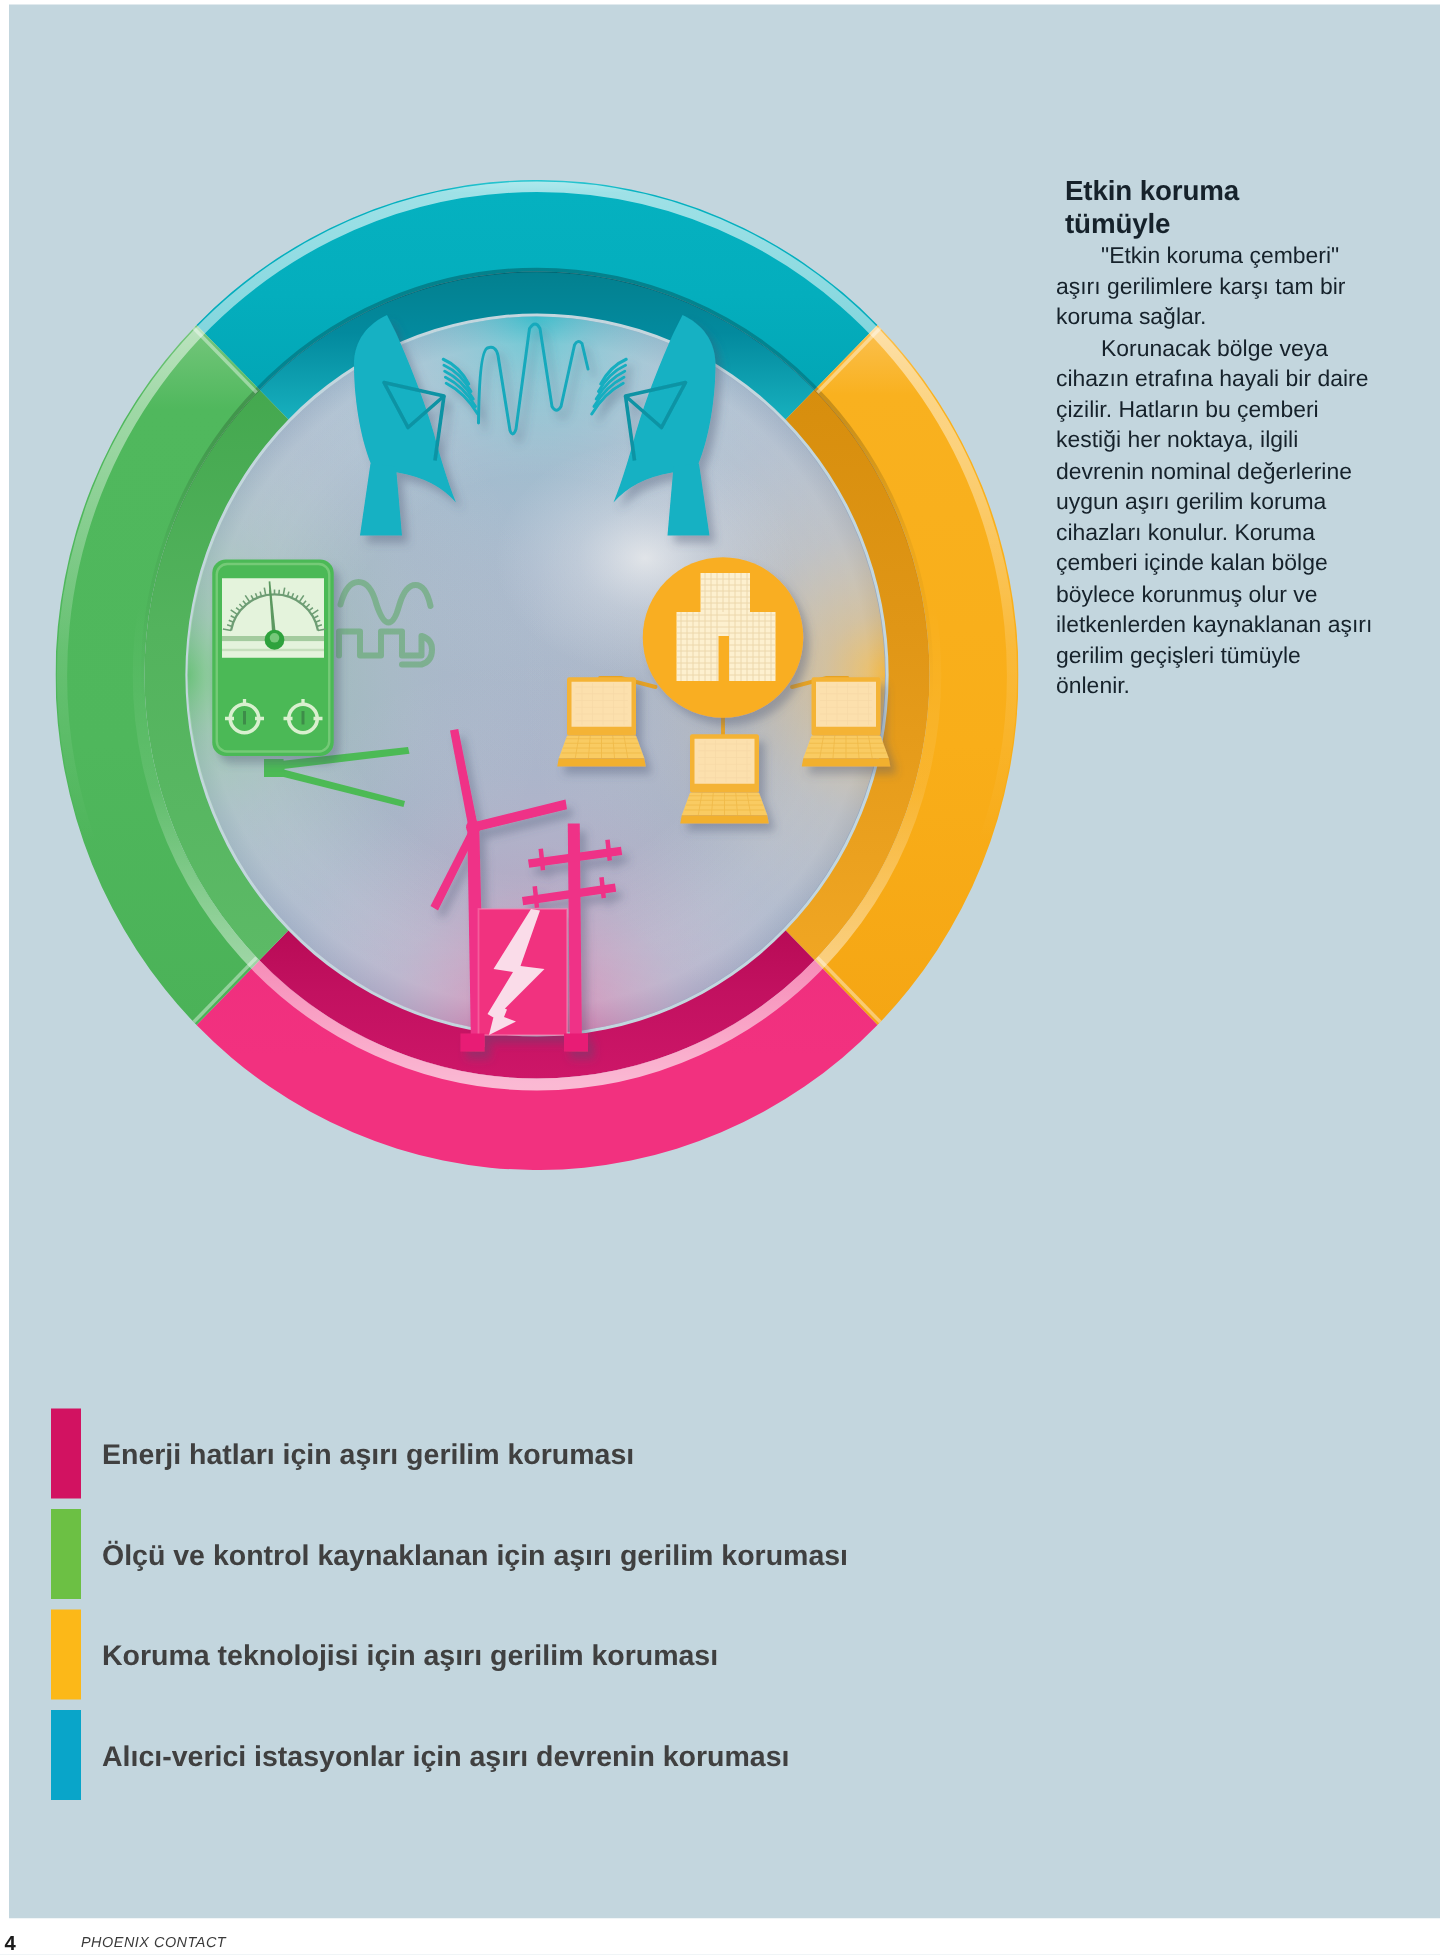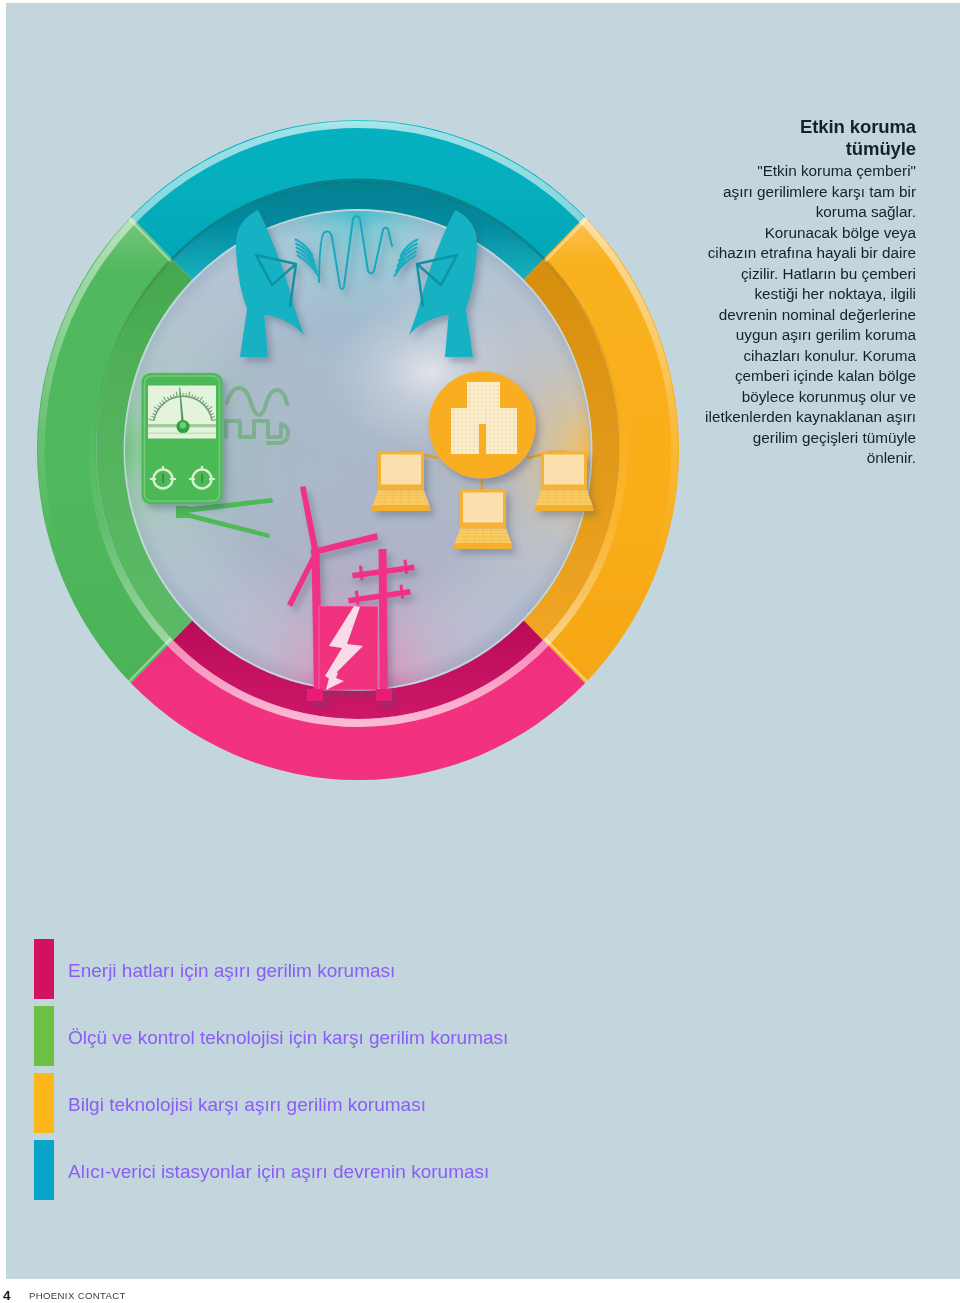--- a/index.html
+++ b/index.html
@@ -1,30 +1,30 @@
 <!DOCTYPE html>
 <html><head>
 <meta charset="utf-8">
 <style>
   html,body{margin:0;padding:0;}
   body{width:960px;height:1303px;background:#ffffff;font-family:"Liberation Sans",sans-serif;overflow:hidden;}
-  #page{position:absolute;left:0;top:0;width:960px;height:1303px;text-align:right;}
+  #page{position:absolute;left:0;top:0;width:960px;height:1303px;}
   .bluepanel{position:absolute;left:6px;top:3px;width:954px;height:1276px;background:#c3d6de;}
   .footer{position:absolute;left:0;top:1279px;width:960px;height:24px;background:#fff;}
   .pgnum{position:absolute;left:3px;top:1289px;font-size:13.5px;line-height:13.5px;font-weight:bold;color:#1b1b1b;}
-  .brand{position:absolute;left:29px;top:1291px;font-size:9.6px;line-height:9.6px;color:#3a3a3a;letter-spacing:0.35px;}
+  .brand{position:absolute;left:54px;top:1291px;font-size:9.6px;line-height:9.6px;color:#3a3a3a;letter-spacing:0.35px;font-style:italic;}
   
   .txtcol{position:absolute;left:704px;top:115.5px;width:212px;color:#16222b;}
   .txtcol h1{margin:0 0 0 6px;font-size:18.5px;line-height:22.8px;font-weight:bold;letter-spacing:-0.1px;}
   .txtcol p{margin:0;font-size:15.3px;line-height:20.52px;text-indent:30px;}
   
   .legend{position:absolute;left:34px;top:939px;}
   .legrow{position:relative;height:67px;}
   .swatch{position:absolute;left:0;top:0;width:20px;height:60px;}
-  .leglabel{position:absolute;left:34px;top:22px;font-size:19px;line-height:19px;font-weight:normal;color:#8b5cf6;white-space:nowrap;}
+  .leglabel{position:absolute;left:34px;top:22px;font-size:19px;line-height:19px;font-weight:bold;color:#404040;white-space:nowrap;}
   
   #circle{position:absolute;left:37px;top:120px;width:642px;height:660px;}
   #circle svg{position:absolute;left:0;top:0;}
 </style>
 </head>
 <body>
 
 <div id="page">
   <div class="bluepanel"></div>
   <div id="circle">
@@ -343,25 +343,25 @@
     <p>"Etkin koruma çemberi" aşırı gerilimlere karşı tam bir koruma sağlar.</p>
     <p>Korunacak bölge veya cihazın etrafına hayali bir daire çizilir. Hatların bu çemberi kestiği her noktaya, ilgili devrenin nominal değerlerine uygun aşırı gerilim koruma cihazları konulur. Koruma çemberi içinde kalan bölge böylece korunmuş olur ve iletkenlerden kaynaklanan aşırı gerilim geçişleri tümüyle önlenir.</p>
   </div>
   <div class="legend">
       <div class="legrow">
         <div class="swatch" style="background:#d21261"></div>
         <div class="leglabel">Enerji hatları için aşırı gerilim koruması</div>
       </div>
       <div class="legrow">
         <div class="swatch" style="background:#6cc044"></div>
-        <div class="leglabel">Ölçü ve kontrol teknolojisi için karşı gerilim koruması</div>
+        <div class="leglabel">Ölçü ve kontrol kaynaklanan için aşırı gerilim koruması</div>
       </div>
       <div class="legrow">
         <div class="swatch" style="background:#fcb818"></div>
-        <div class="leglabel">Bilgi teknolojisi karşı aşırı gerilim koruması</div>
+        <div class="leglabel">Koruma teknolojisi için aşırı gerilim koruması</div>
       </div>
       <div class="legrow">
         <div class="swatch" style="background:#09a5c9"></div>
         <div class="leglabel">Alıcı-verici istasyonlar için aşırı devrenin koruması</div>
       </div>
     </div>
   <div class="footer"></div>
   <div class="pgnum">4</div>
   <div class="brand">PHOENIX CONTACT</div>
 </div>

